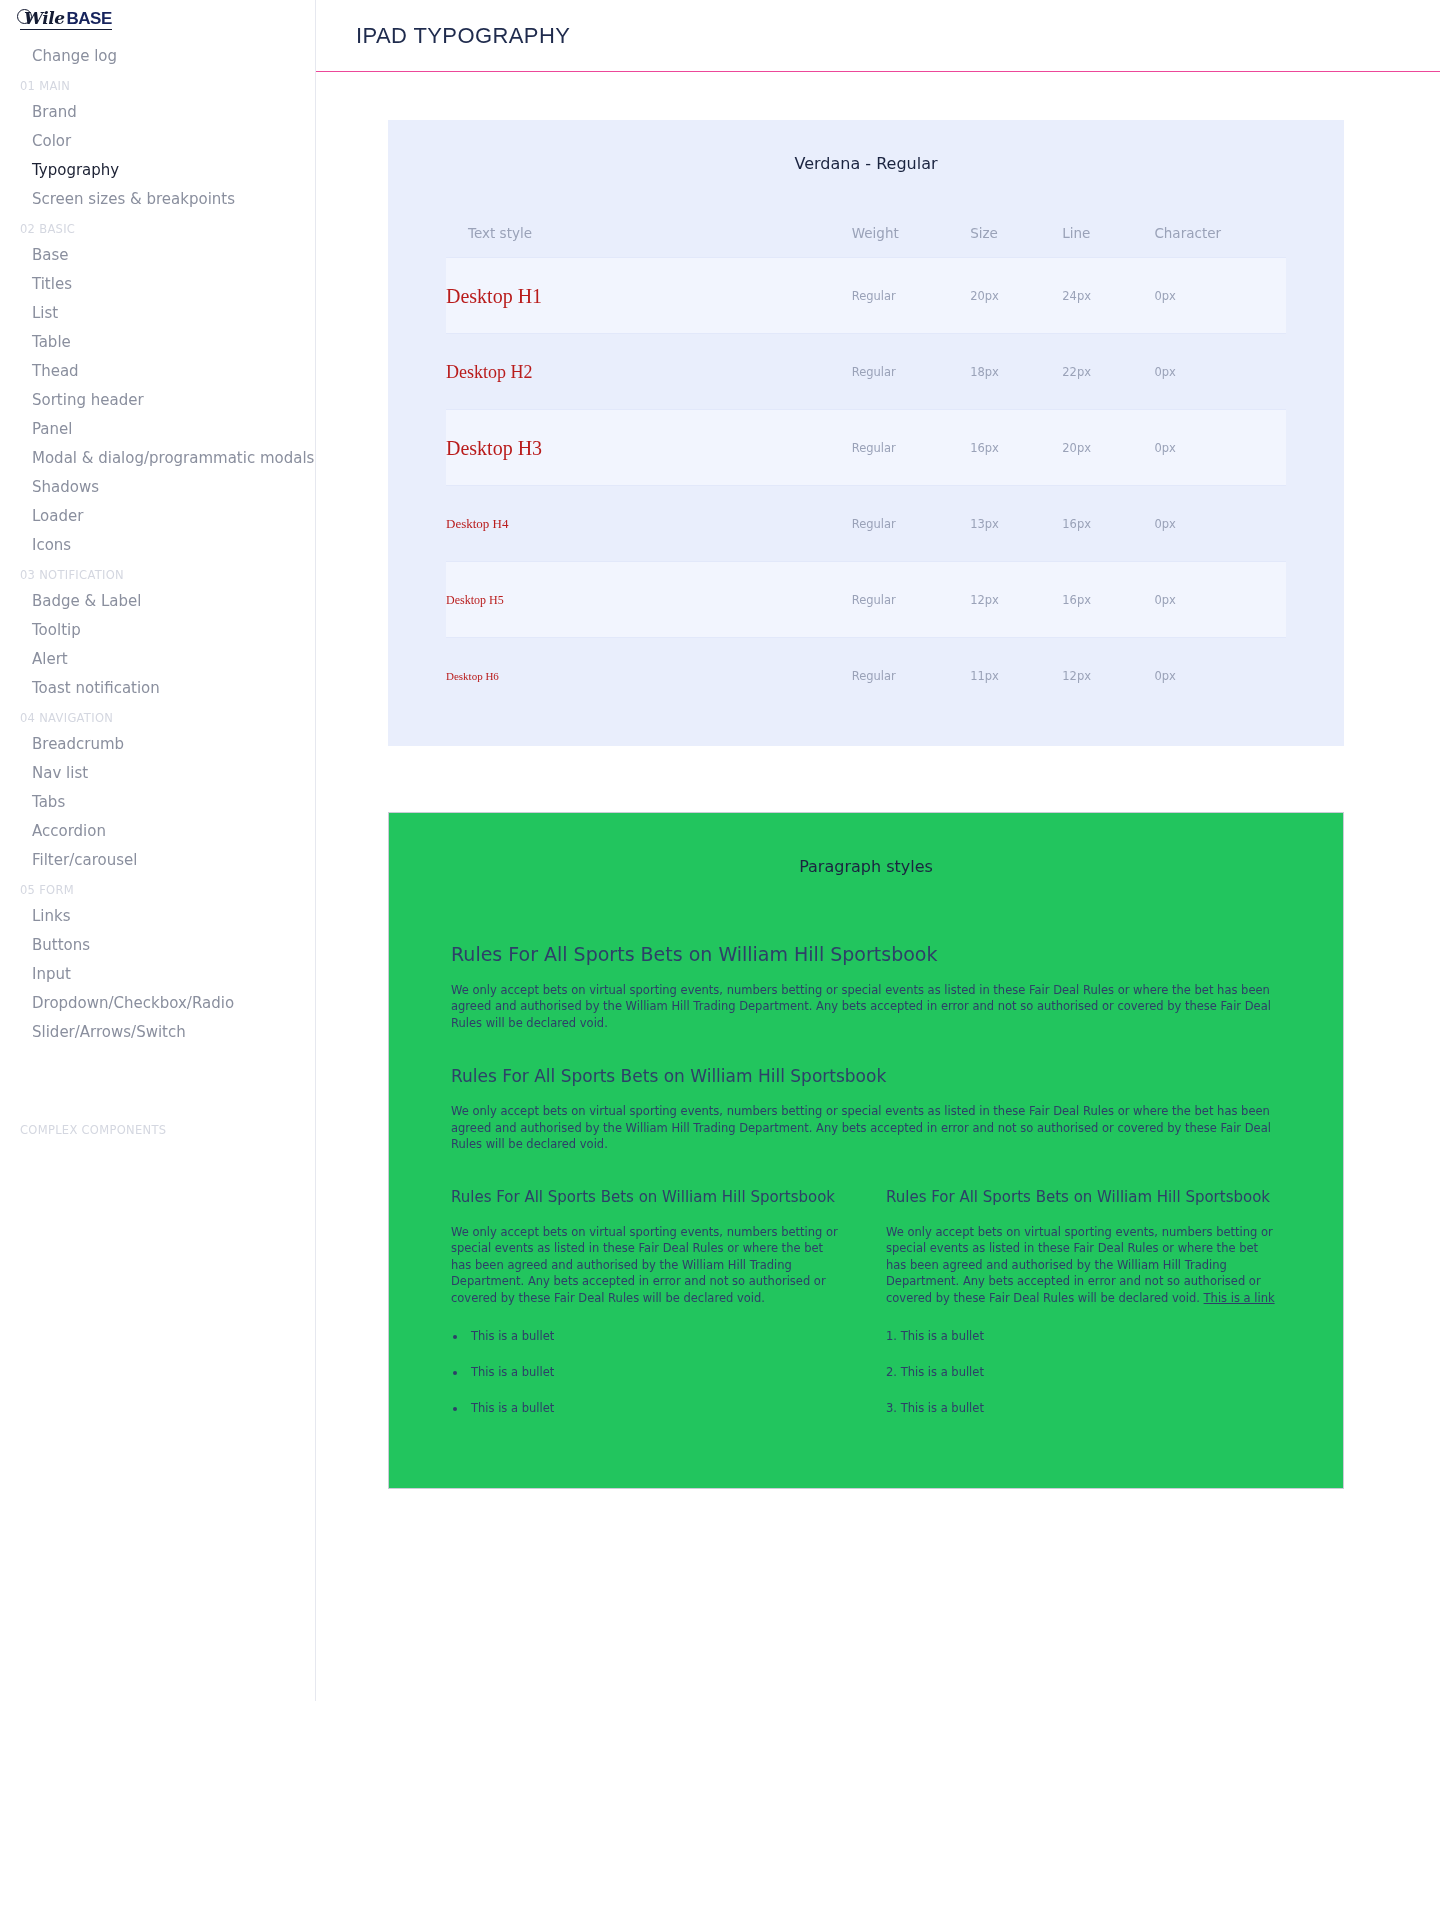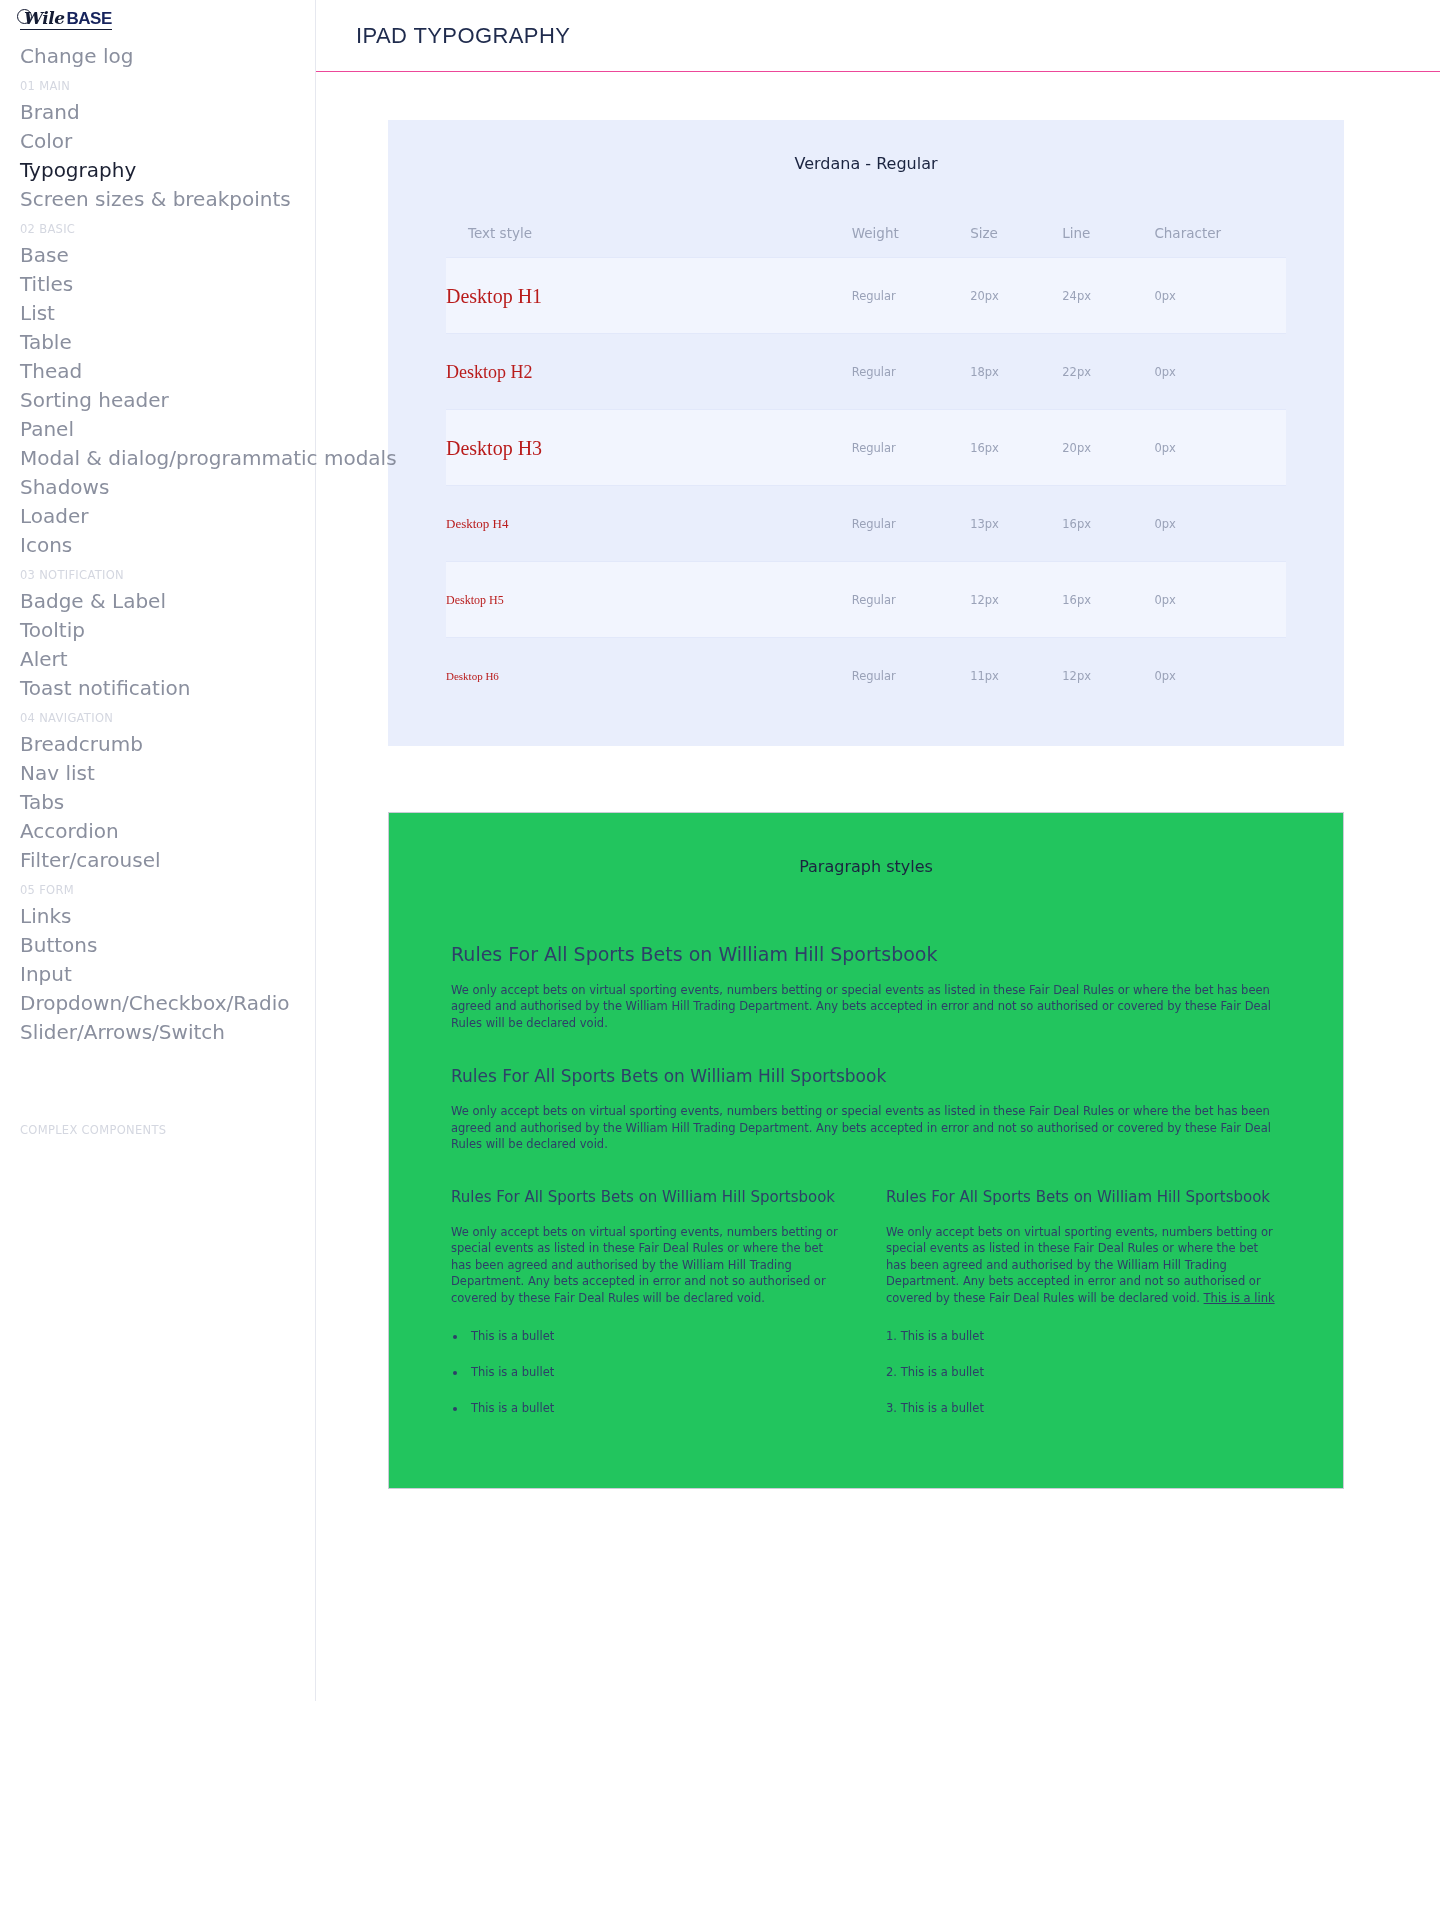--- a/index.html
+++ b/index.html
@@ -73,22 +73,22 @@
     right: 0;
     bottom: -3px;
     height: 1.5px;
     background: #141b33;
   }
 
   .nav { padding: 0; }
 
   .nav-item {
     display: block;
-    padding: 5px 20px 5px 20px;
-    font-size: 20px;
+    padding: 5px 20px 5px 32px;
+    font-size: 15px;
     line-height: 19px;
     color: #8a8f9e;
     cursor: pointer;
     white-space: nowrap;
     text-decoration: none;
   }
   .nav-item.active {
     color: #1b2033;
     font-weight: 400;
   }

